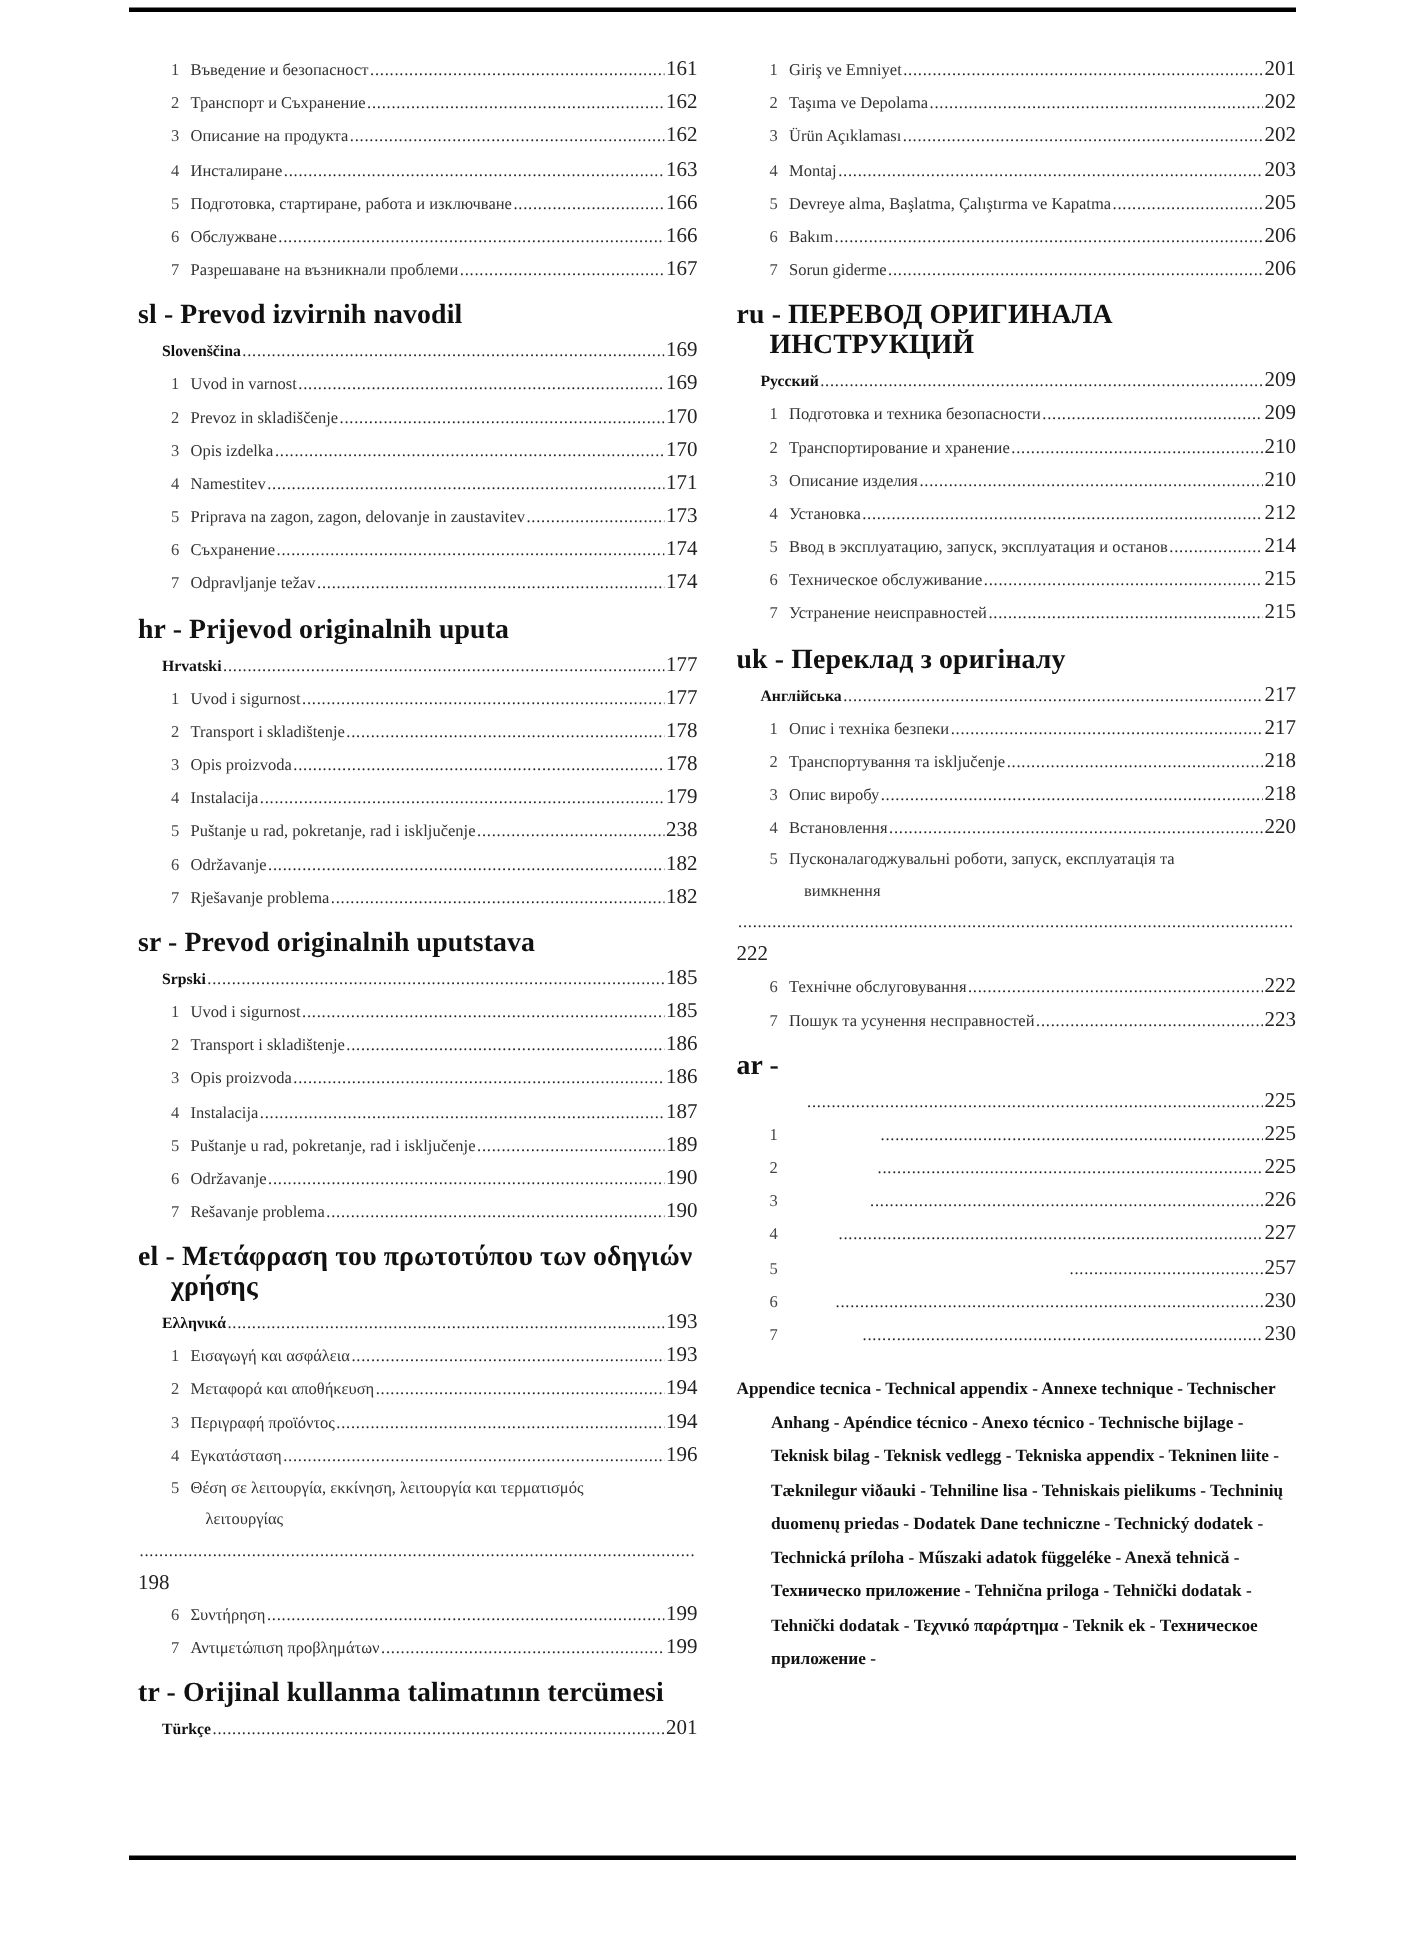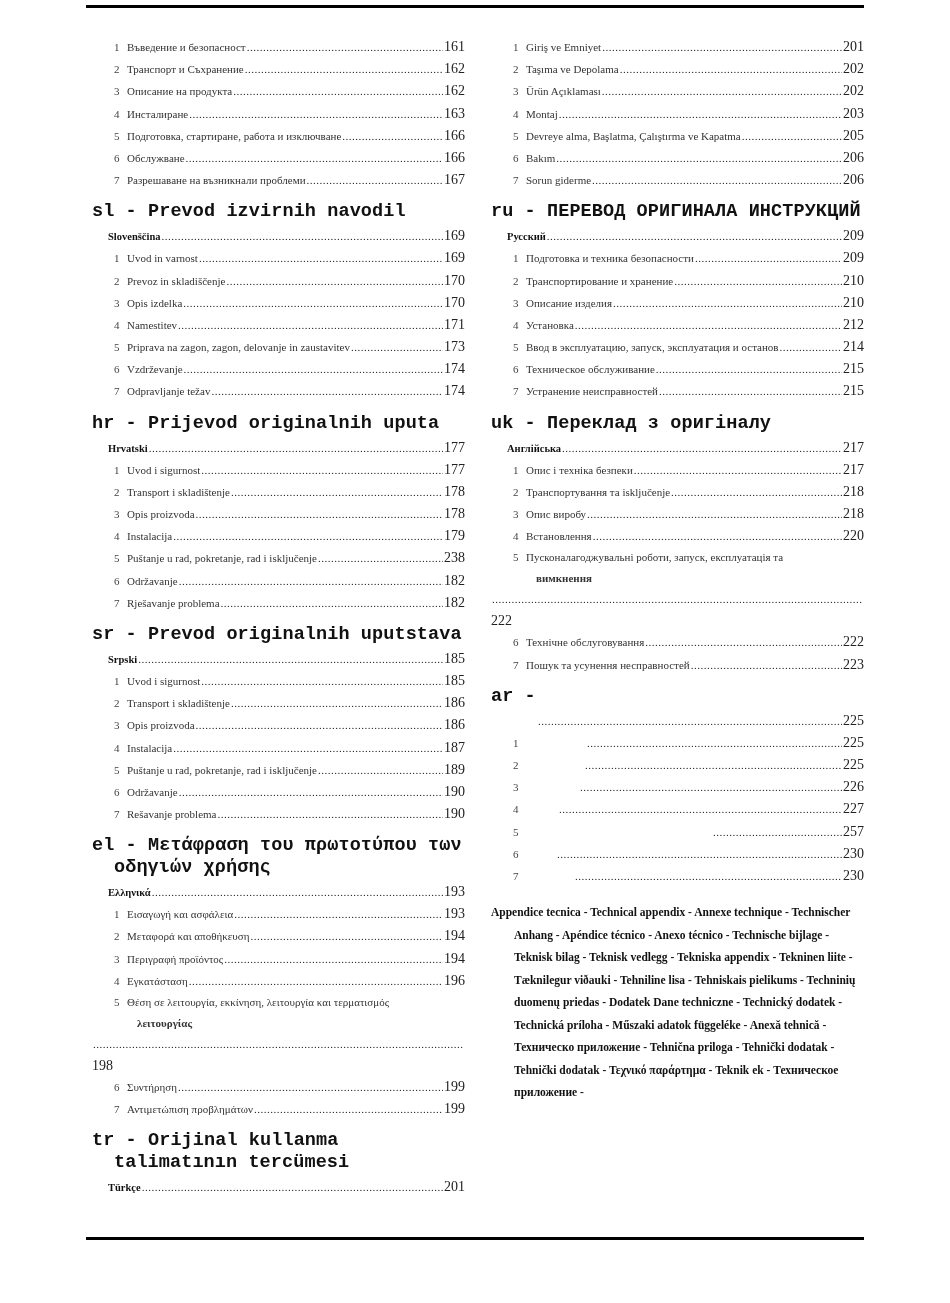--- a/index.html
+++ b/index.html
@@ -29,29 +29,29 @@
     content: "................................................................................................................................................................................................................................";
   }
   .entry .page { flex: none; font-size: 14px; color: #222; }
 
   .entry.lang { margin-left: 16px; height: 22px; line-height: 22px; }
   .entry.lang .title { font-weight: bold; font-size: 10.5px; color: #111; }
 
   .entry.wrap { height: auto; flex-wrap: wrap; line-height: 21px; }
   .entry.wrap .title-line1 { width: 100%; padding-left: 35px; white-space: nowrap; position: relative; }
   .entry.wrap .title-line1 .num-in { position: absolute; left: 22px; color: #444; }
-  .entry.wrap .cont { padding-left: 45px; flex: none; white-space: nowrap; font-weight: bold; }
+  .entry.wrap .cont { padding-left: 45px; flex: none; white-space: nowrap; }
 
   .heading {
     font-family: "Liberation Serif", "DejaVu Serif", serif;
     font-size: 18.5px; color: #111; font-weight: normal;
     margin: 9px 0 3px 0; line-height: 20px; letter-spacing: 0.1px;
     padding-left: 22px; text-indent: -22px;
   }
-  .heading b { font-weight: bold; font-family: Liberation Mono, monospace; }
+  .heading b { font-weight: bold; }
 
   .appendix {
     font-size: 11.5px; font-weight: bold; color: #111; line-height: 22.5px;
     padding-left: 23px; text-indent: -23px; margin-top: 14px;
   }
   .appendix-last { display: flex; align-items: baseline; padding-left: 23px; height: 22.5px; line-height: 22.5px; font-size: 11.5px; font-weight: bold; color: #111; }
   .appendix-last .gap { width: 55px; flex: none; }
   .appendix-last .dots { flex: 1; overflow: hidden; white-space: nowrap; font-weight: normal; color: #222; letter-spacing: 0.5px; }
   .appendix-last .dots::before { content: "................................................................................................................................................................................"; }
   .appendix-last .page { font-weight: normal; font-size: 14px; color: #222; }
@@ -142,21 +142,21 @@
         <span class="page">171</span>
       </div>
     <div class="entry">
         <span class="num">5</span>
         <span class="title">Priprava na zagon, zagon, delovanje in zaustavitev</span>
         <span class="dots"></span>
         <span class="page">173</span>
       </div>
     <div class="entry">
         <span class="num">6</span>
-        <span class="title">Vzdrževanje</span>
+        <span class="title">Съхранение</span>
         <span class="dots"></span>
         <span class="page">174</span>
       </div>
     <div class="entry">
         <span class="num">7</span>
         <span class="title">Odpravljanje težav</span>
         <span class="dots"></span>
         <span class="page">174</span>
       </div>
   </div>

